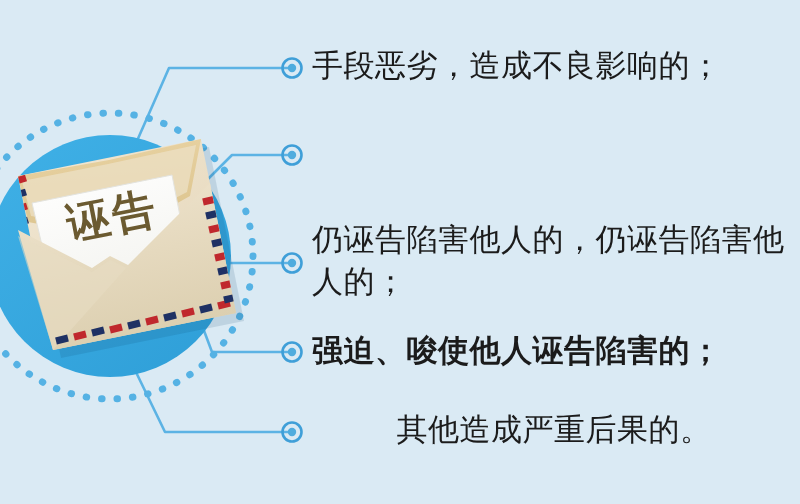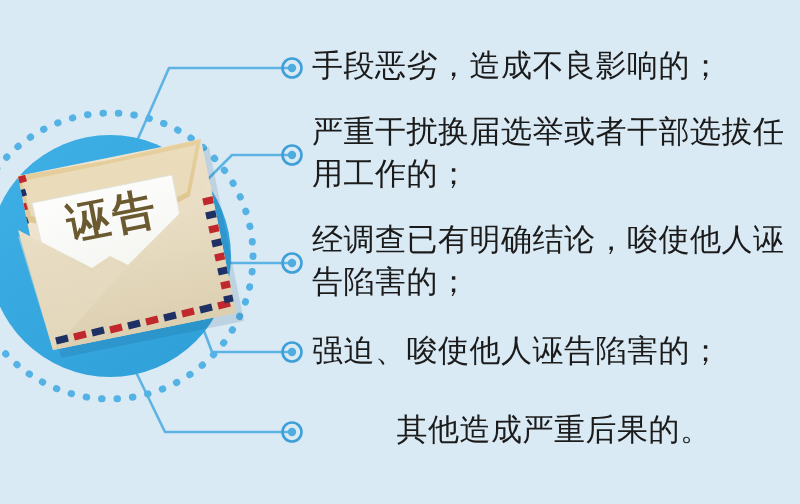--- a/index.html
+++ b/index.html
@@ -43,21 +43,21 @@
     color: #1b1b1b;
     font-size: 31px;
     line-height: 42px;
     letter-spacing: 0.5px;
     font-family: "Liberation Sans", "DejaVu Sans", sans-serif;
     font-weight: 400;
   }
   .li-1 { top: 45px; }
   .li-2 { top: 111px; }
   .li-3 { top: 219px; }
-  .li-4 { top: 330px; }
+  .li-4 { top: 330px; font-weight: bold; }
   .li-5 { top: 409px; text-align: center; }
 </style>
 </head>
 <body>
 
 <div id="infographic">
 
   <svg id="bg-svg" viewBox="0 0 800 504" xmlns="http://www.w3.org/2000/svg">
     <defs>
       <linearGradient id="gradFlapInner" x1="0" y1="0" x2="0.2" y2="1">
@@ -182,19 +182,18 @@
       </g>
       <g>
         <circle cx="292" cy="432" r="9.5" fill="none" stroke="#3f9fd8" stroke-width="2.6"></circle>
         <circle cx="292" cy="432" r="4.2" fill="#4facde"></circle>
       </g>
     </g>
   </svg>
 
   <ul class="item-list">
     <li class="list-item li-1">手段恶劣，造成不良影响的；</li>
-    <li class="list-item li-2">严重干扰换届选举或者干部选拔任用工作的；</li>
-    <li class="list-item li-3">经调查已有明确结论，唆使他人诬告陷害的；</li>
+    <li class="list-item li-3">仍诬告陷害他人的，仍诬告陷害他人的；</li>
     <li class="list-item li-4">强迫、唆使他人诬告陷害的；</li>
     <li class="list-item li-5">其他造成严重后果的。</li>
   </ul>
 
 </div>
 
 </body></html>

